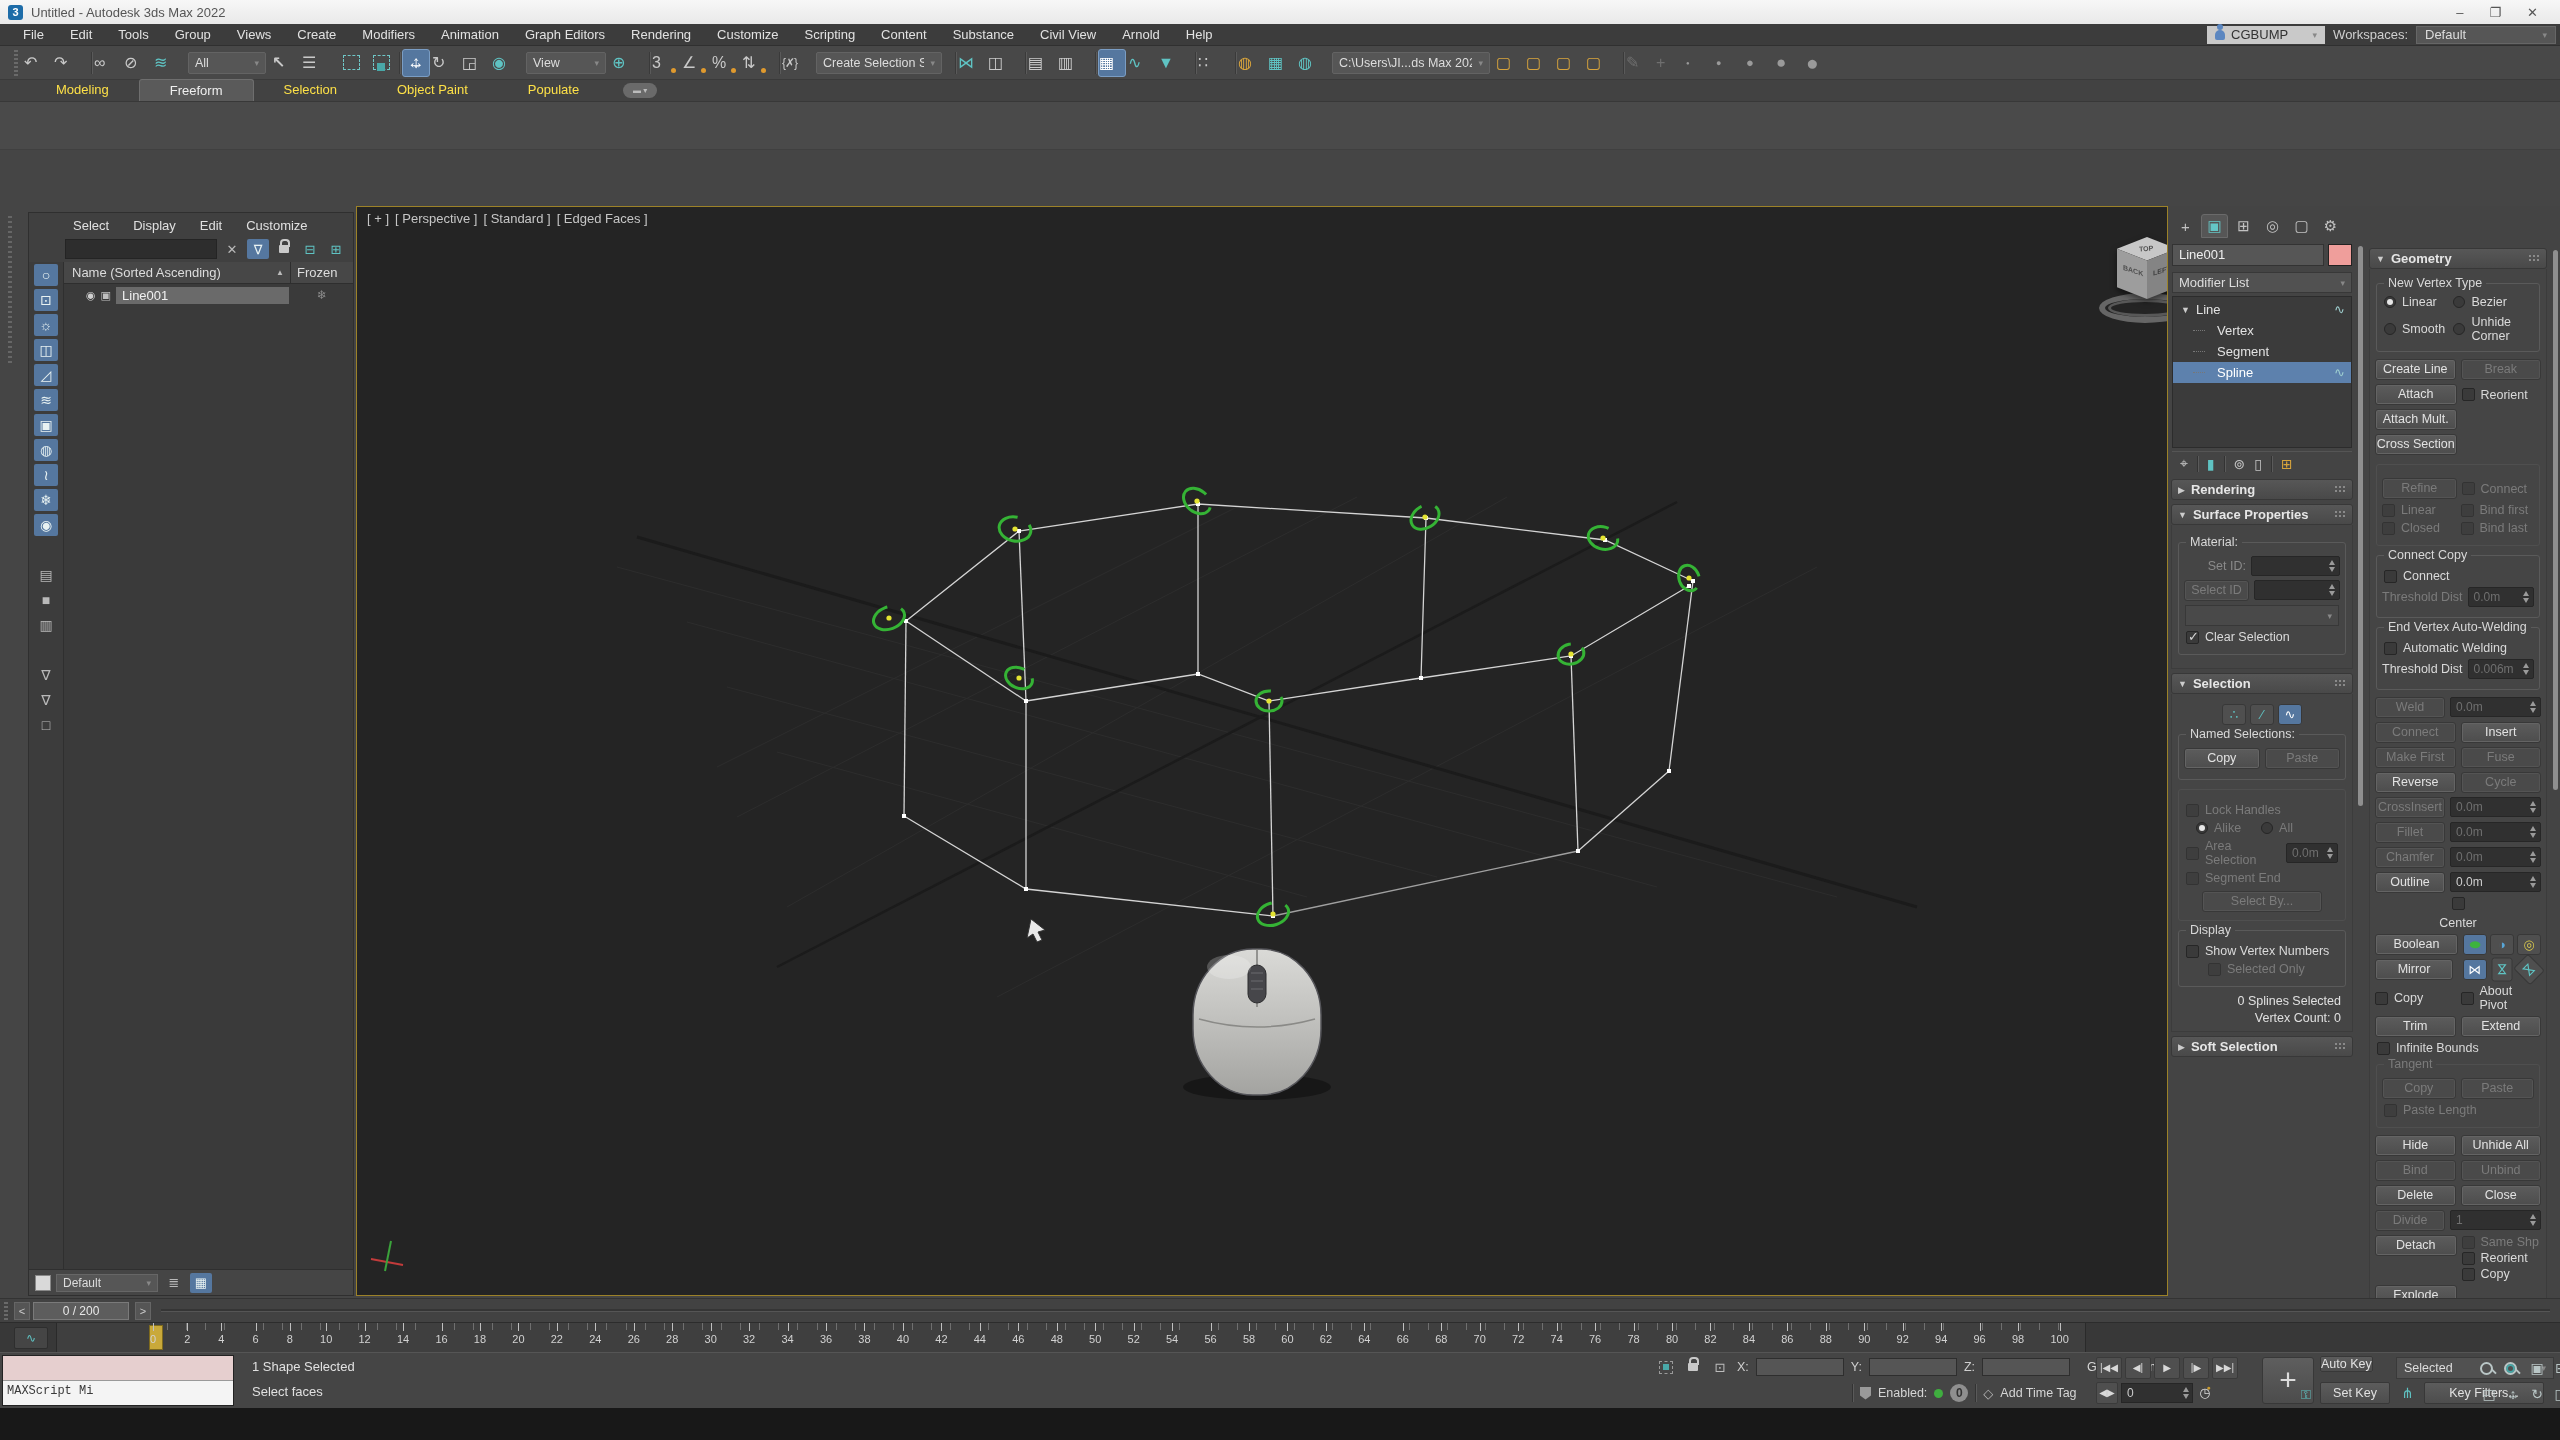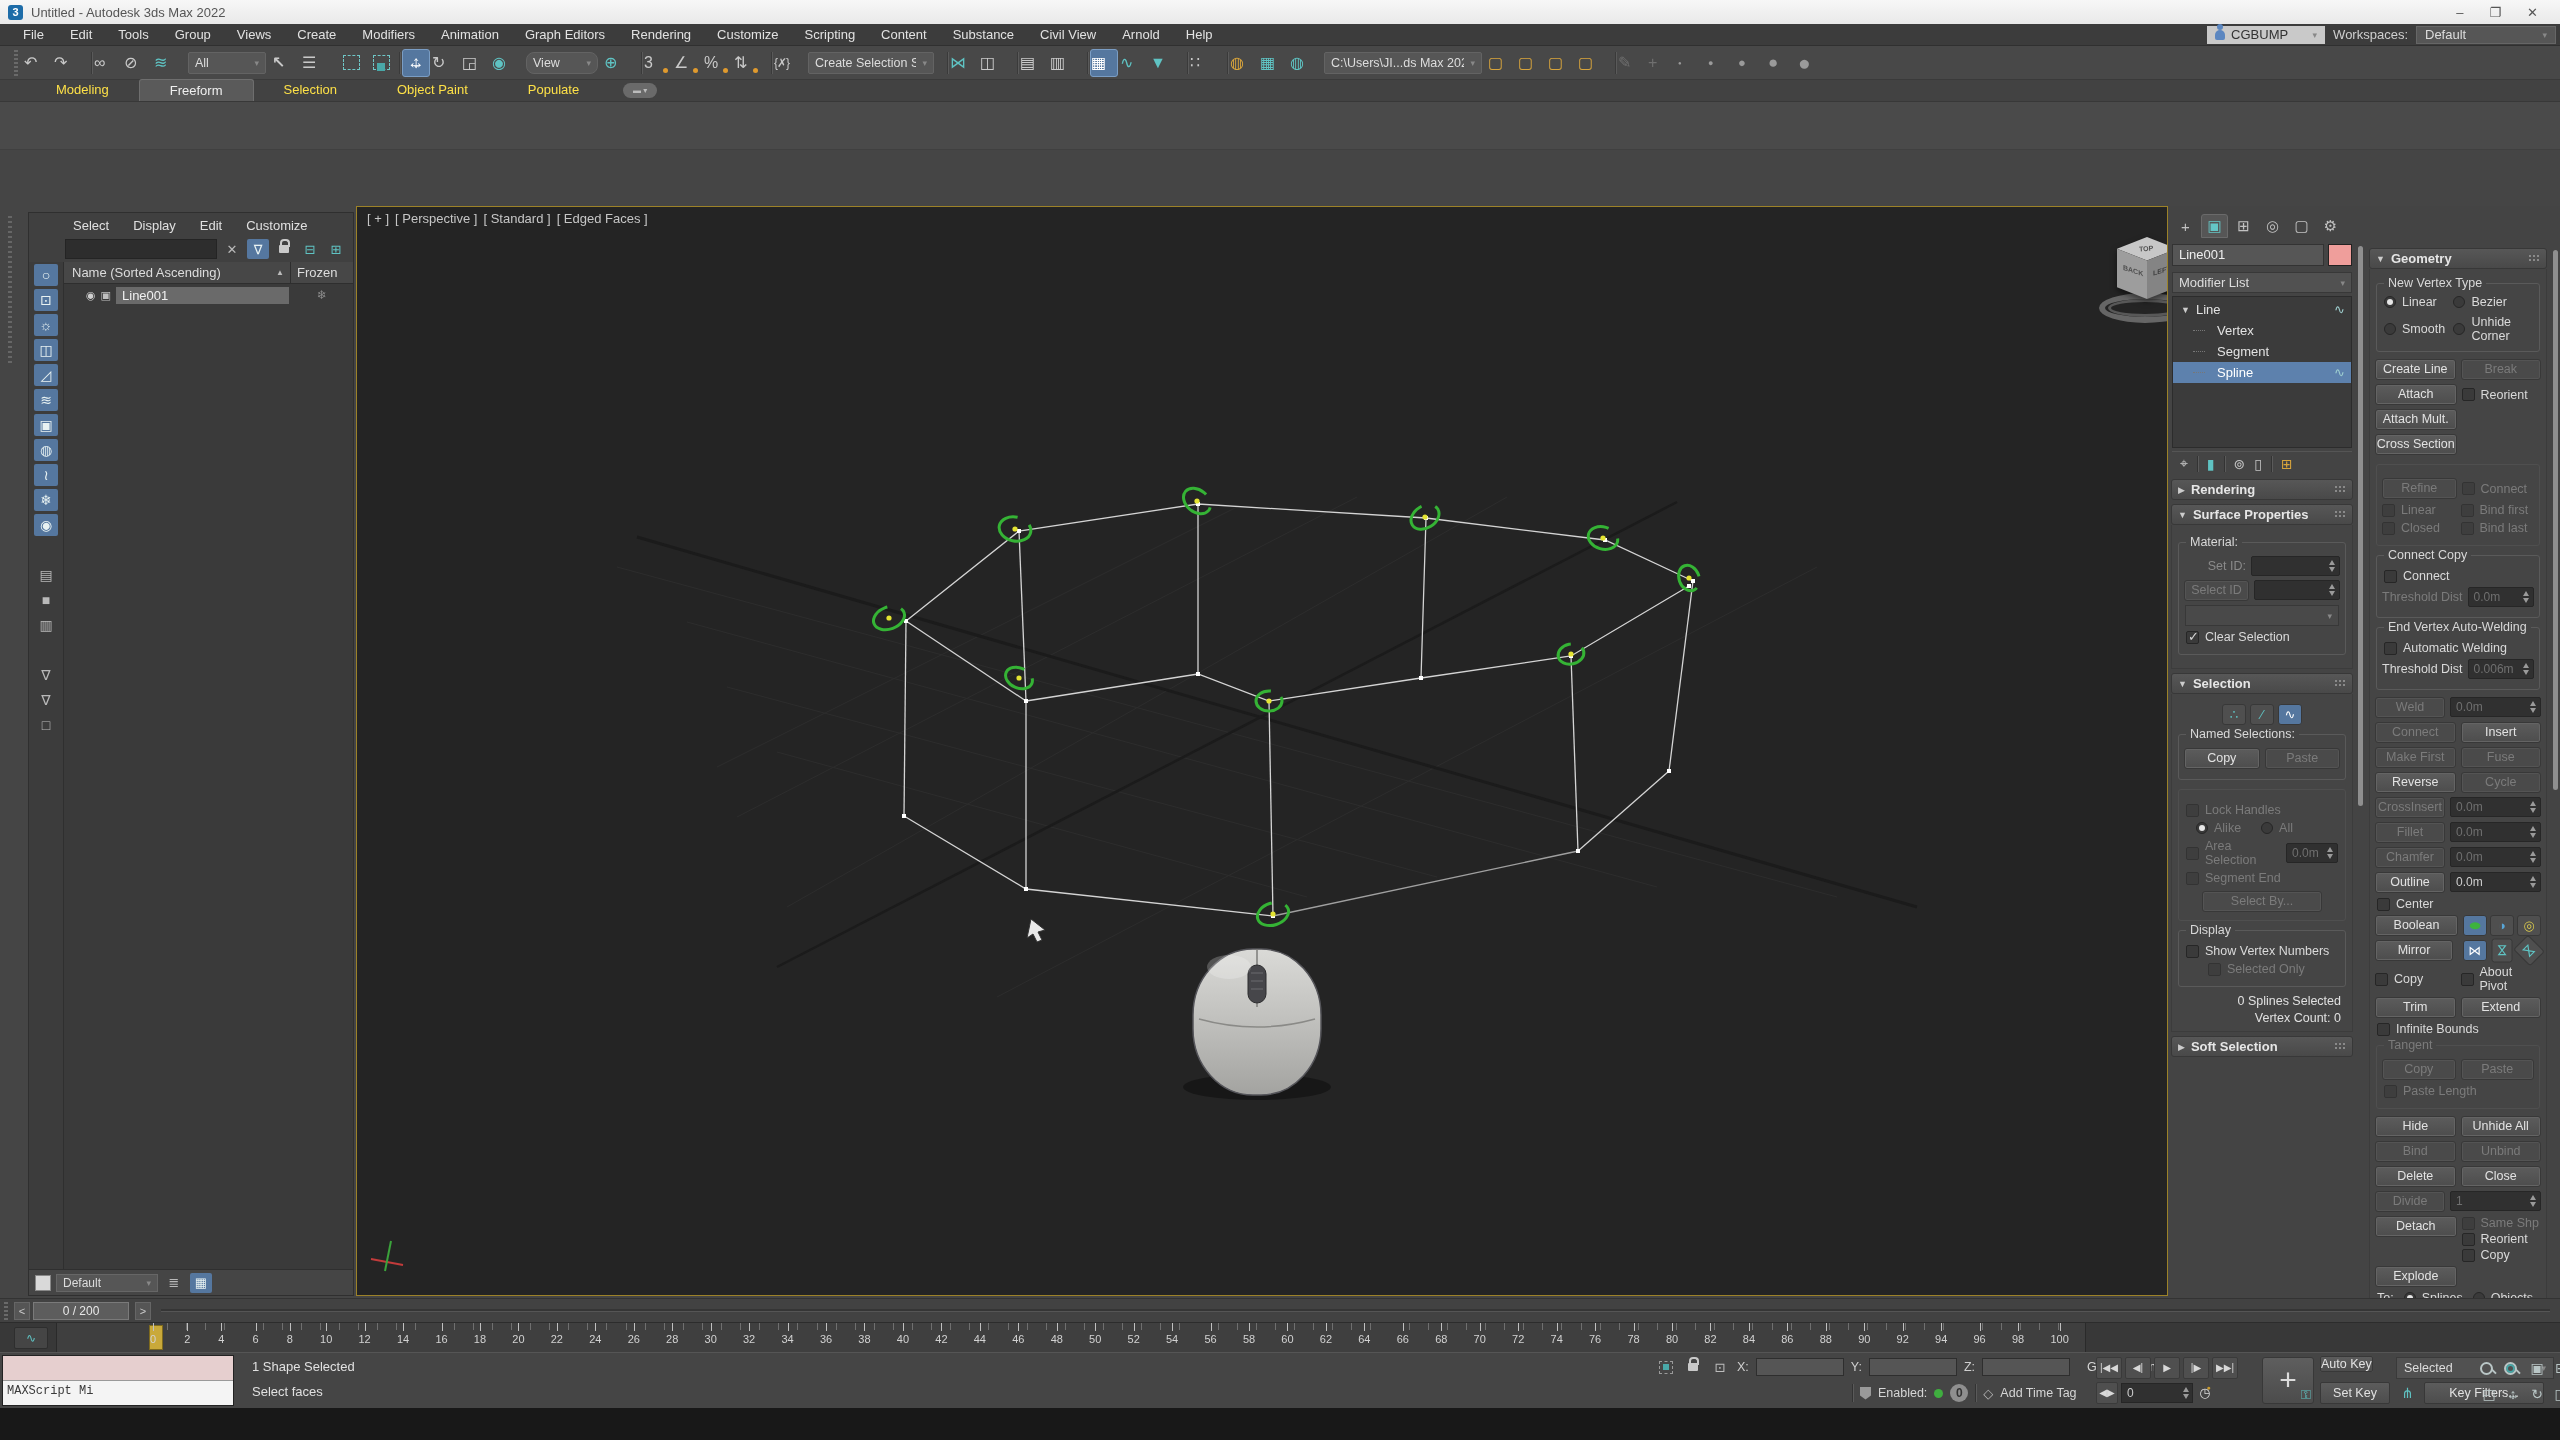--- a/index.html
+++ b/index.html
@@ -26,21 +26,21 @@
   .ws-label{color:#cfcfcf;}
   .ws-dd{background:#565656;color:#ddd;width:140px;height:18px;display:flex;align-items:center;padding:0 8px;border:1px solid #666;}
 
   
   .toolbar{position:absolute;left:0;top:46px;width:2560px;height:34px;background:#484848;border-bottom:1px solid #3a3a3a;display:flex;align-items:center;gap:2px;padding-left:14px;}
   .toolbar::before{content:"";width:4px;height:26px;margin-right:4px;background:repeating-linear-gradient(#6a6a6a 0 2px,transparent 2px 4px);}
   .tbi{width:28px;height:28px;display:flex;align-items:center;justify-content:center;color:#c9c9c9;font-size:16px;border-radius:3px;position:relative;flex:none;}
   .tbi .lbl{display:none;}
   .tbi.dd{width:auto;background:#565656;border:1px solid #636363;height:22px;font-size:12.5px;color:#ddd;padding:0 6px;justify-content:flex-start;gap:6px;border-radius:2px;margin:0 4px;}
   .tbi.dd .lbl{display:block;white-space:nowrap;overflow:hidden;}
-  .tbi.w70{width:78px;} .tbi.w66{width:72px;border-radius:8px;} .tbi.w120{width:126px;} .tbi.w150{width:158px;}
+  .tbi.w70{width:78px;} .tbi.w66{width:80px;} .tbi.w120{width:126px;} .tbi.w150{width:158px;}
   .tbi.sep{width:8px;}
   .tbi.sep::after{content:"";width:1px;height:22px;background:#3a3a3a;box-shadow:1px 0 0 #5a5a5a;}
   .tbi.teal{color:#5fc3c3;}
   .tbi.gold{color:#d8a43c;}
   .tbi.dim{color:#6f6f6f;}
   .tbi.active{background:#55779f;color:#fff;border:1px solid #7a9dc4;}
   .tbi.snap::after{content:"";position:absolute;right:4px;bottom:4px;width:5px;height:5px;border-radius:50%;background:#e09a2e;}
   .tbi.sets{font-size:12px;letter-spacing:-1px;color:#c9c9c9;}
   .tbi.cursor .g{display:inline-block;font-weight:bold;}
   .tbi.dashbox::after{content:"";width:15px;height:13px;border:1px dashed #6fc7c7;}
@@ -1133,21 +1133,21 @@
               </div>
                 <div class="gp">
                 <span class="btn disabled">Chamfer</span>
                 <span class="spinbox disabled">0.0m</span>
               </div>
                 <div class="gp">
                 <span class="btn">Outline</span>
                 <span class="spinbox">0.0m</span>
               </div>
               </div>
-            <div class="cbrow" style="justify-content:flex-start;">
+            <div class="cbrow" style="justify-content:center;flex-direction:column;">
                 <span class="cb"></span>
                 <span>Center</span>
               </div>
             <div class="gp" style="align-items:center;">
               <span class="btn">Boolean</span>
               <span style="display:flex;gap:3px;flex:none;">
                 <span class="iconbtn activeb" style="color:#3db33d;">⬬</span>
                 <span class="iconbtn" style="color:#58a6d8;">◑</span>
                 <span class="iconbtn" style="color:#d8c84d;">◎</span>
               </span>

